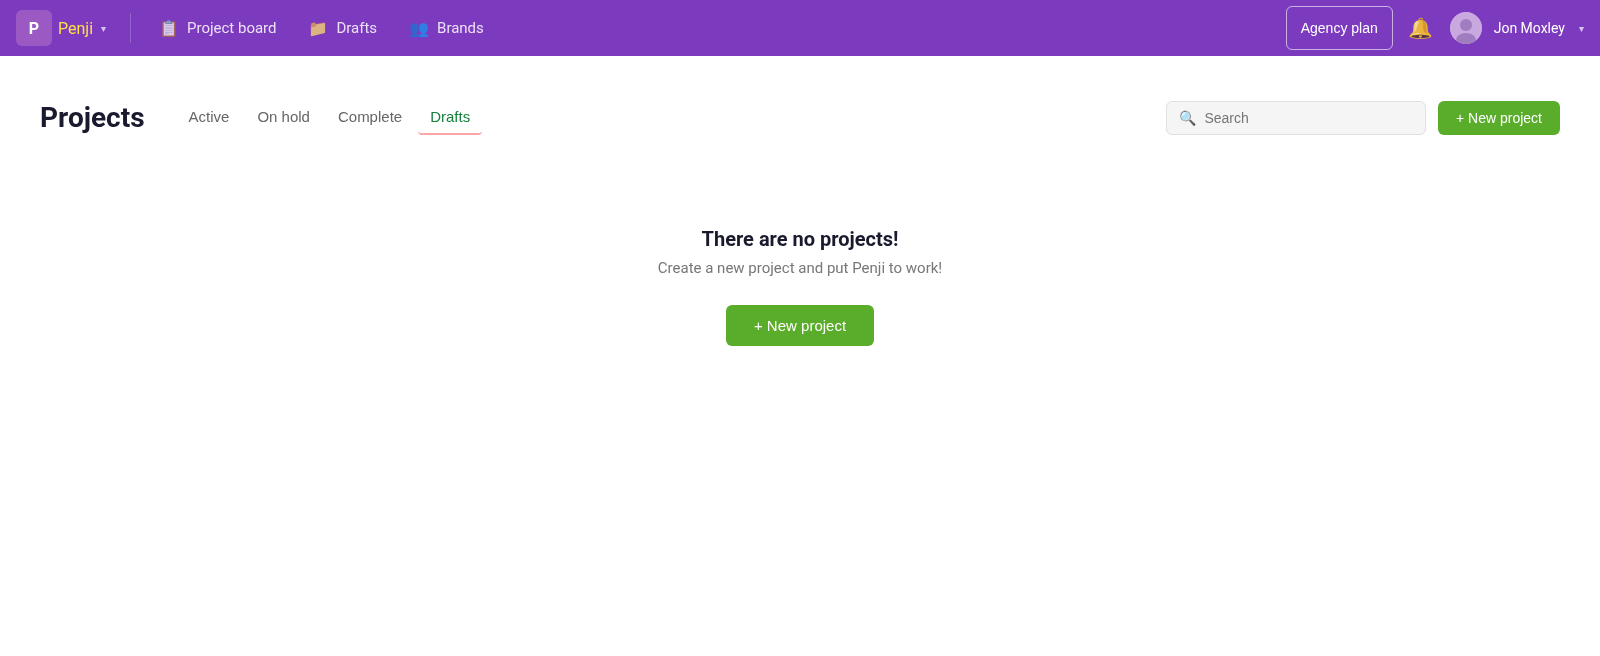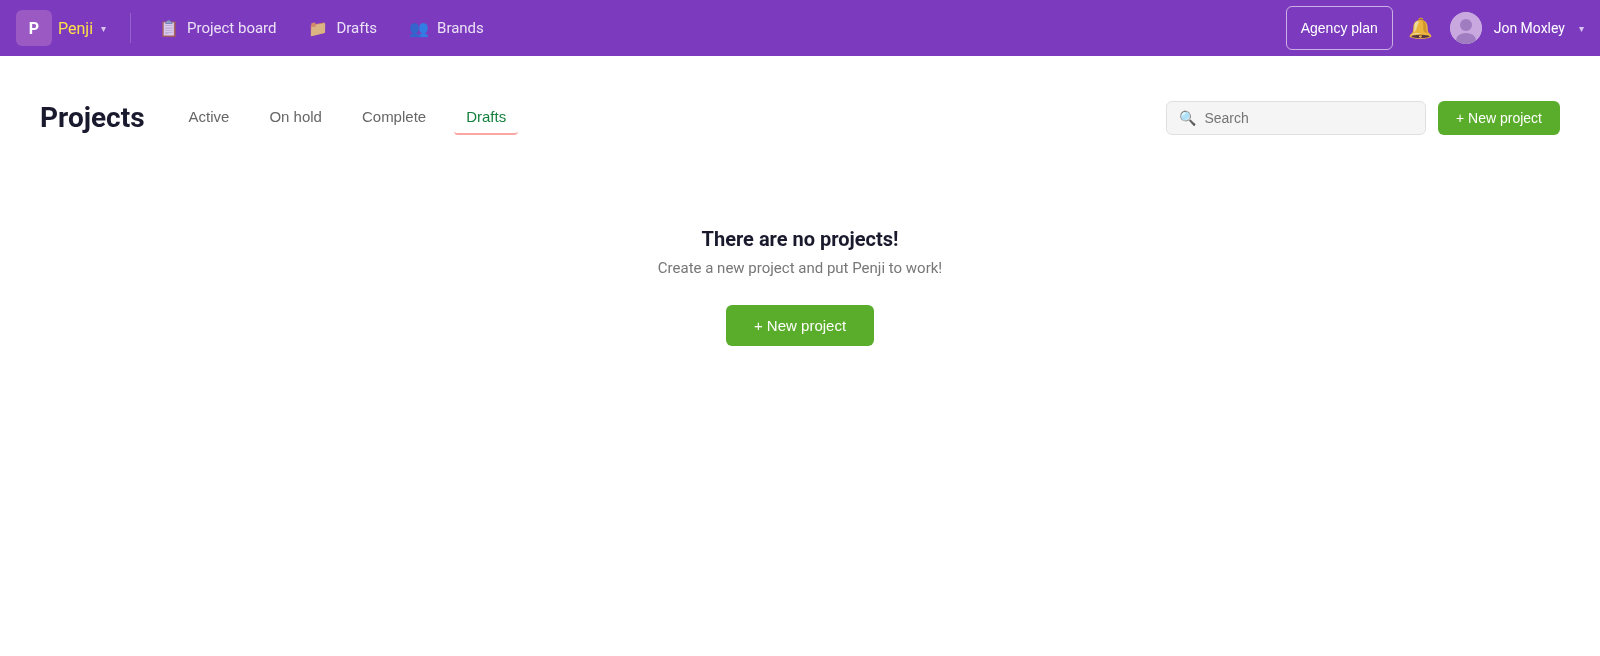--- a/index.html
+++ b/index.html
@@ -128,21 +128,21 @@
       gap: 32px;
     }
     .projects-title {
       font-size: 28px;
       font-weight: 700;
       color: #1a1a2e;
     }
     .tabs {
       display: flex;
       align-items: center;
-      gap: 16px;
+      gap: 4px;
     }
     .tab {
       padding: 8px 12px;
       font-size: 15px;
       color: #666;
       cursor: pointer;
       border-radius: 4px;
       border: none;
       background: transparent;
       border-bottom: 2px solid transparent;

